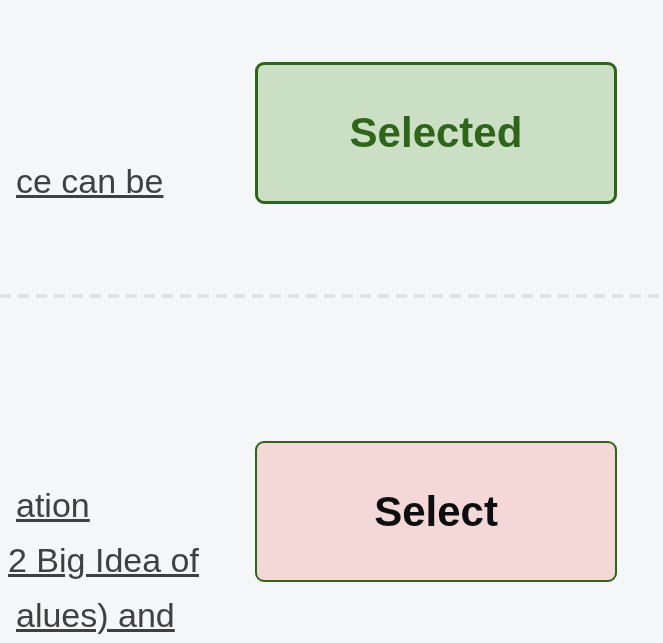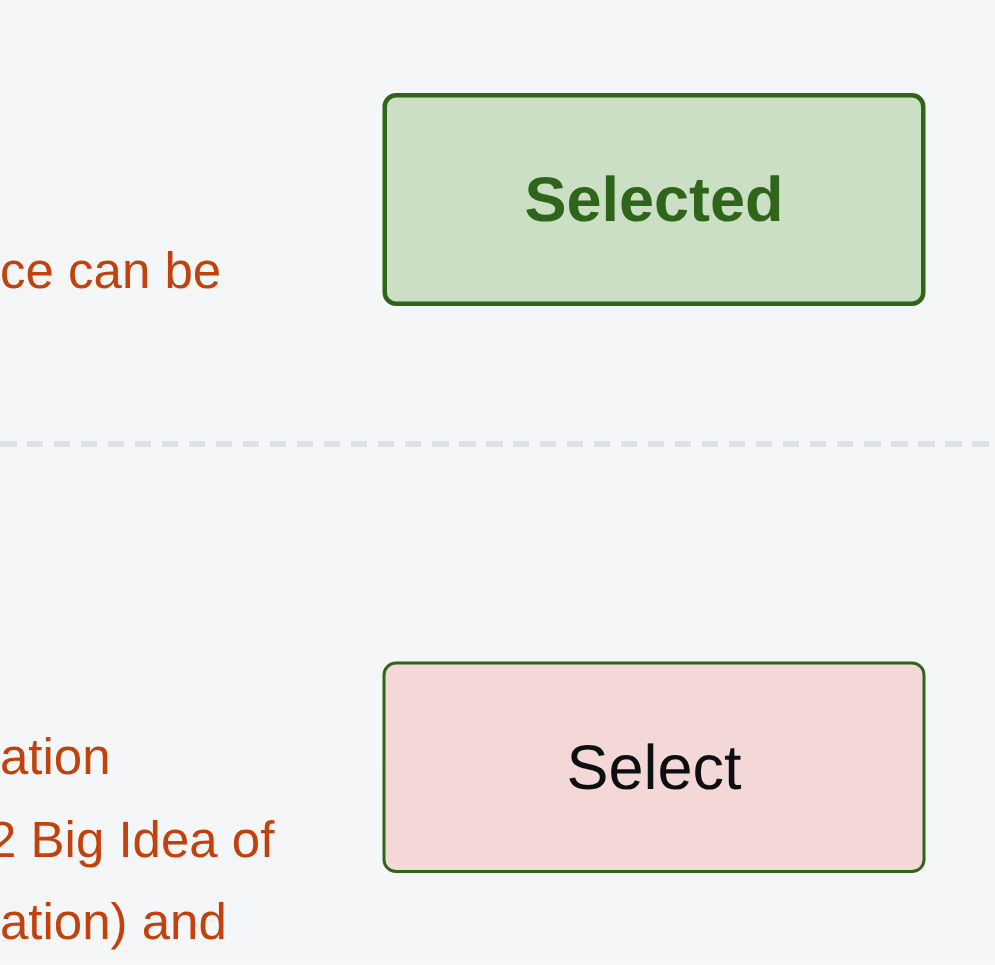--- a/index.html
+++ b/index.html
@@ -4,24 +4,25 @@
 <style>
   html,body{margin:0;padding:0;}
   .screen{
     position:relative;
     width:663px;height:643px;
     background:#f5f6f7;
     overflow:hidden;
     font-family:"Liberation Sans", sans-serif;
   }
   .desc{
-    position:absolute;left:0;
+    position:absolute;left:16px;
     font-size:34px;line-height:55px;
-    color:#c2410c;
+    color:#404040;
     white-space:nowrap;
+    text-decoration:underline;
   }
   .desc-top{top:154px;}
   .desc-bottom{top:478px;}
   .line{height:55px;}
   .line-clip-left{margin-left:-8px;}
   .btn{
     position:absolute;
     left:255px;width:362px;
     display:flex;align-items:center;justify-content:center;
     border-radius:9px;
@@ -36,21 +37,21 @@
     border:3px solid #2f641b;
     color:#2f641b;
     font-weight:bold;
     font-size:42px;
   }
   .btn-unselected{
     top:441px;height:141px;
     background:#f4d7d7;
     border:2px solid #2f641b;
     color:#0d0e0f;
-    font-weight:400;
+    font-weight:700;
     font-size:42px;
   }
   .divider{
     position:absolute;
     left:0;right:0;top:294px;height:4px;
     background:repeating-linear-gradient(to right,#dee2e7 0 11px,transparent 11px 18px);
   }
 </style>
 </head>
 <body>
@@ -63,18 +64,18 @@
     </div>
     <button class="btn btn-selected">Selected</button>
   </section>
 
   <div class="divider"></div>
 
   <section>
     <div class="desc desc-bottom">
       <div class="line">ation</div>
       <div class="line line-clip-left">2 Big Idea of</div>
-      <div class="line">ation) and</div>
+      <div class="line">alues) and</div>
     </div>
     <button class="btn btn-unselected">Select</button>
   </section>
 
 </div>
 
 </body></html>

